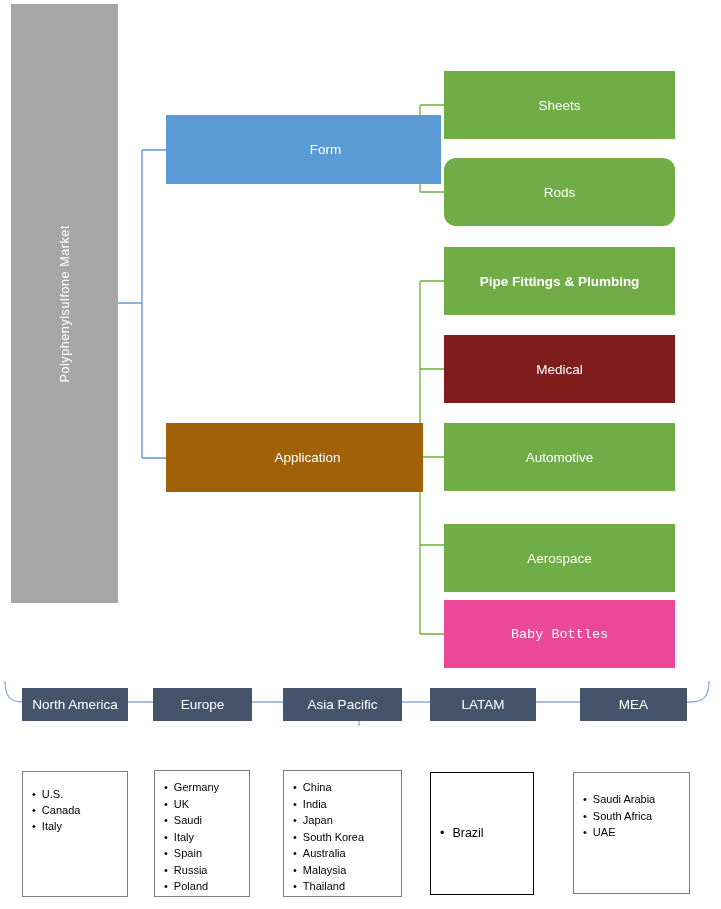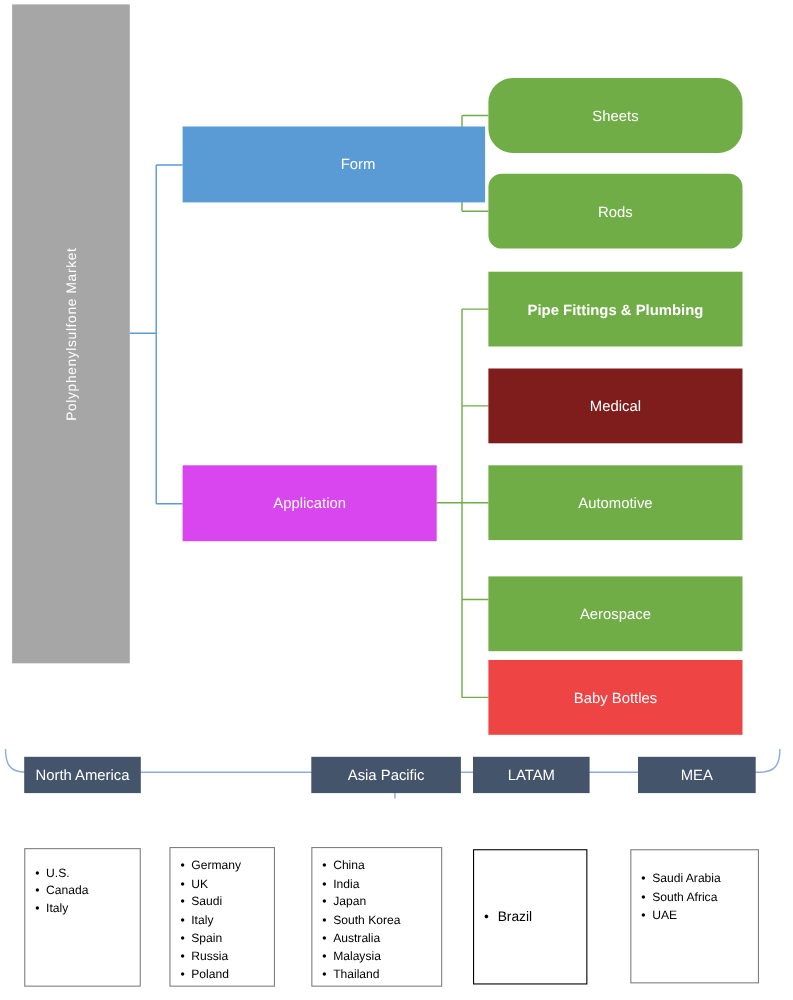--- a/index.html
+++ b/index.html
@@ -19,21 +19,21 @@
   .b-form{top:115px;}
   .b-app{top:423px;}
   .leaf{left:444px;width:231px;height:68px;}
   .g0{top:71px;}  .g1{top:158px;border-radius:12px;} .g2{top:247px;} .g3{top:335px;}
   .g4{top:423px;} .g5{top:511px;} .g6{top:600px;}
 
   .rhead{position:absolute;top:688px;height:33px;display:flex;align-items:center;
          justify-content:center;color:#fff;font-size:13.5px;}
   .r0{left:22px;width:106px;}
   .r1{left:153px;width:99px;}
-  .r2{left:283px;width:136px;}
+  .r2{left:283px;width:119px;}
   .r3{left:430px;width:106px;}
   .r4{left:580px;width:107px;}
 
   .rbox{position:absolute;box-sizing:border-box;background:#fff;border:1px solid #7f7f7f;}
   .rb0{left:22px; top:771px;width:106px;height:126px;padding-top:14px;}
   .rb1{left:154px;top:770px;width:96px; height:127px;padding-top:8px;}
   .rb2{left:283px;top:770px;width:119px;height:127px;padding-top:8px;}
   .rb3{left:430px;top:772px;width:104px;height:123px;border:1.5px solid #000;
        display:flex;flex-direction:column;justify-content:center;}
   .rb4{left:573px;top:772px;width:117px;height:122px;padding-top:18px;}
@@ -54,31 +54,32 @@
     <path d="M397,150 H420 M420,105 V192 M420,105 H444 M420,192 H444" stroke="#70AD47"></path>
     <path d="M397,457 H420 M420,281 V634 M420,281 H444 M420,369 H444 M420,457 H444 M420,545 H444 M420,634 H444" stroke="#70AD47"></path>
     <path d="M5,681 C5,696 10,702 23,702 H347 C355,702 357.5,705.5 359,712 C360.5,705.5 363,702 371,702 H691 C704,702 709,696 709,681 M359,712 V726" stroke="#8FAADC"></path>
   </svg>
 
   <div class="gray-bar" style="background-color: rgb(166, 166, 166);">
     <span class="vtext">Polyphenylsulfone Market</span>
   </div>
 
   <div class="node branch b-form" style="background-color: rgb(91, 155, 213); padding-left: 44px;">Form</div>
-  <div class="node branch b-app" style="background-color: #d946ef;">Application</div>
+  <div class="node branch b-app" style="background-color: #a16207; padding-left: 26px;">Application</div>
 
-  <div class="node leaf g0" style="background-color: rgb(112, 173, 71); border-radius: 22px;">Sheets</div>
+  <div class="node leaf g0" style="background-color: rgb(112, 173, 71);">Sheets</div>
   <div class="node leaf g1" style="background-color: rgb(112, 173, 71);">Rods</div>
   <div class="node leaf g2" style="background-color: rgb(112, 173, 71); font-weight: bold;">Pipe Fittings &amp; Plumbing</div>
   <div class="node leaf g3" style="background-color: #7f1d1d;">Medical</div>
   <div class="node leaf g4" style="background-color: rgb(112, 173, 71);">Automotive</div>
   <div class="node leaf g5" style="background-color: rgb(112, 173, 71); margin-top: 13px;">Aerospace</div>
-  <div class="node leaf g6" style="background-color: #ef4444;">Baby Bottles</div>
+  <div class="node leaf g6" style="background-color: #ec4899; font-family: Liberation Mono, monospace;">Baby Bottles</div>
 
   <div class="rhead r0" style="background-color: rgb(68, 84, 106);">North America</div>
+  <div class="rhead r1" style="background-color: rgb(68, 84, 106);">Europe</div>
   <div class="rhead r2" style="background-color: rgb(68, 84, 106);">Asia Pacific</div>
   <div class="rhead r3" style="background-color: rgb(68, 84, 106);">LATAM</div>
   <div class="rhead r4" style="background-color: rgb(68, 84, 106);">MEA</div>
 
   <div class="rbox rb0">
     <div class="li">
         <span class="bullet">•</span>
         <span>U.S.</span>
       </div>
     <div class="li">

